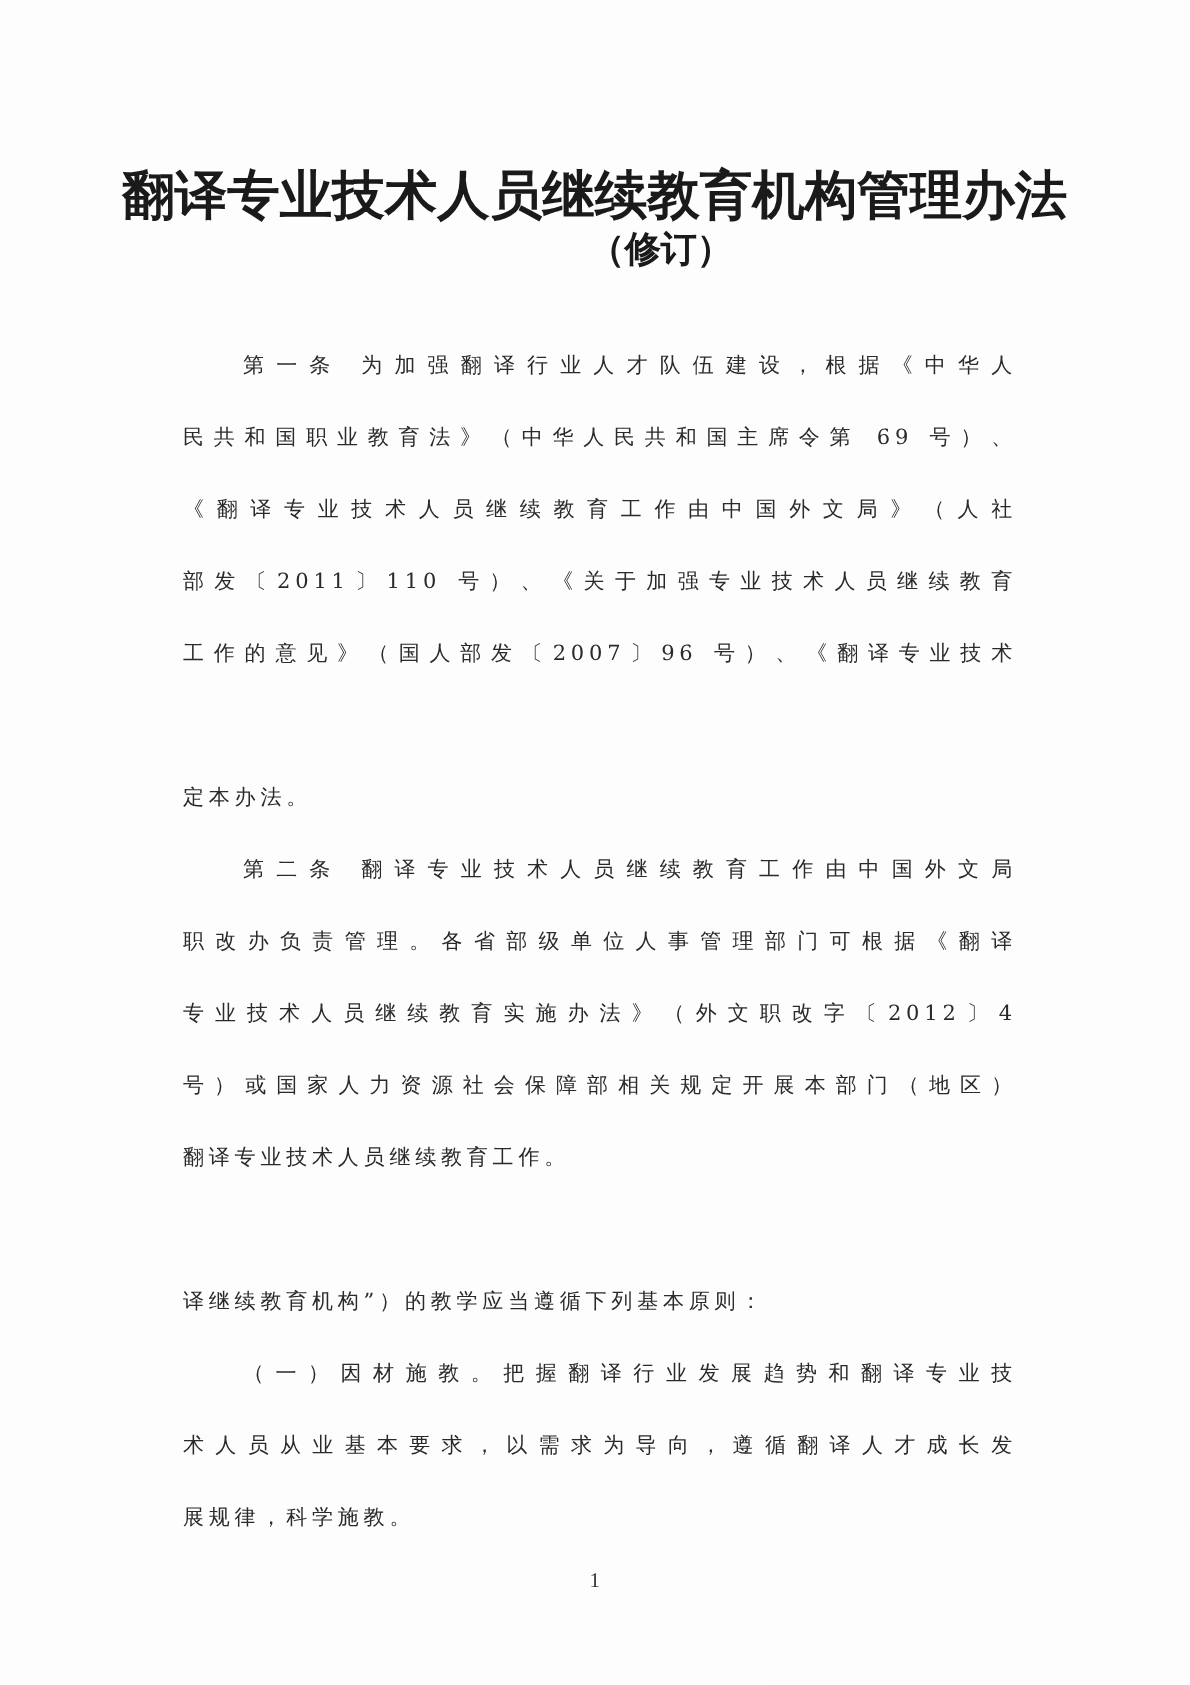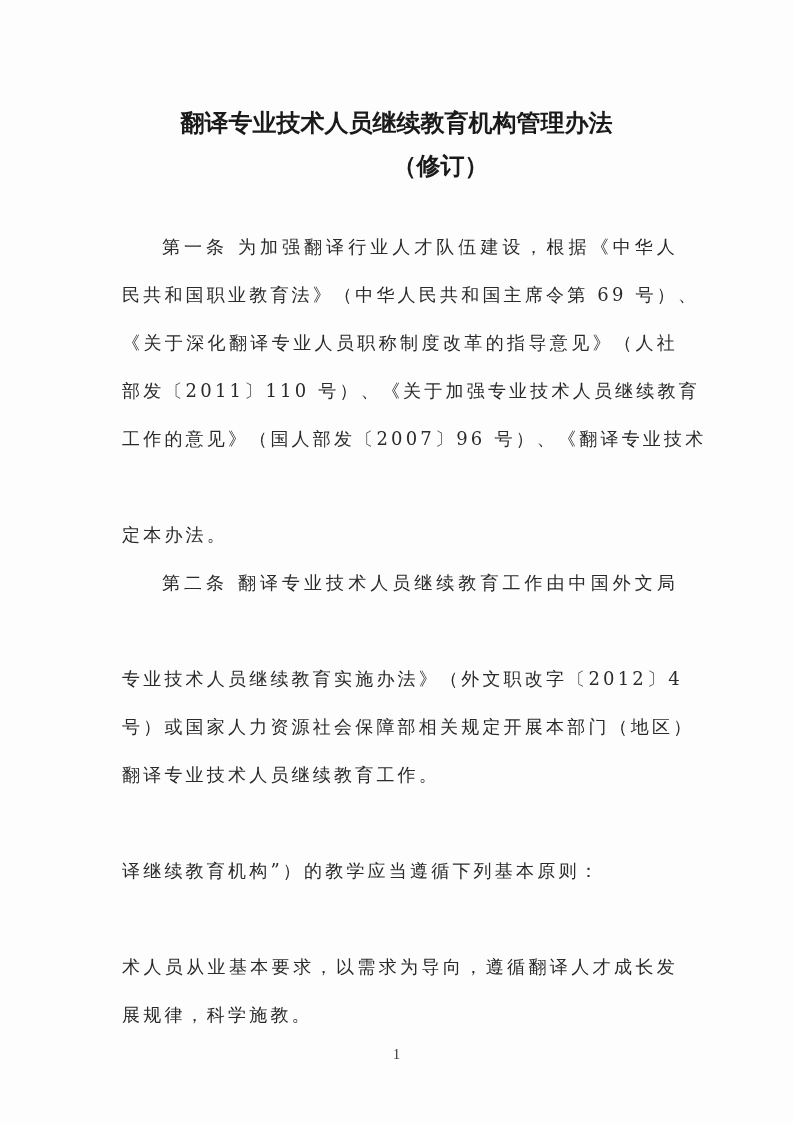--- a/index.html
+++ b/index.html
@@ -1,47 +1,49 @@
 <!DOCTYPE html>
 <html><head>
 <meta charset="utf-8">
 <style>
   html, body { margin: 0; padding: 0; background: #ffffff; }
   body { width: 793px; height: 1123px; position: relative; overflow: hidden; }
   .page { position: absolute; left: 0; top: 0; width: 793px; height: 1123px; background: #fdfdfd; }
   .title { position: absolute; left: 0; width: 793px; text-align: center;
     font-family: "DejaVu Serif", "Liberation Serif", serif; font-weight: bold; color: #1a1a1a; }
-  .t1 { top: 107px; font-size: 24px; letter-spacing: 0px; }
+  .t1 { top: 107px; font-size: 35px; letter-spacing: 0px; }
   .t2 { top: 150px; font-size: 24px; margin-left: 44px; }
   .line { position: absolute; left: 122px; width: 556px; height: 30px;
-    font-family: "DejaVu Serif", "Liberation Serif", serif; font-size: 18px; color: #2a2a2a;
+    font-family: "DejaVu Serif", "Liberation Serif", serif; font-size: 14px; color: #2a2a2a;
     white-space: nowrap; letter-spacing: 3.2px; text-align: justify; text-align-last: justify; }
   .line.indent { left: 162px; width: 516px; }
   .line.last { text-align-last: left; }
   .pagenum { position: absolute; top: 1047px; left: 0; width: 793px; text-align: center;
     font-family: "Liberation Serif", serif; font-size: 14px; color: #333; }
 </style>
 </head>
 <body>
 
 <div class="page">
   <div class="title t1">翻译专业技术人员继续教育机构管理办法</div>
   <div class="title t2">（修订）</div>
 
   <div class="line indent" style="top:235px">第一条 为加强翻译行业人才队伍建设，根据《中华人</div>
   <div class="line" style="top:283px">民共和国职业教育法》（中华人民共和国主席令第 69 号）、</div>
-  <div class="line" style="top:331px">《关于深化翻译专业人员职称制度改革的指导意见》（人社</div>
+  <div class="line" style="top:331px">《翻译专业技术人员继续教育工作由中国外文局》（人社</div>
   <div class="line" style="top:379px">部发〔2011〕110 号）、《关于加强专业技术人员继续教育</div>
   <div class="line" style="top:427px">工作的意见》（国人部发〔2007〕96 号）、《翻译专业技术</div>
   <div class="line last" style="top:523px">定本办法。</div>
 
   <div class="line indent" style="top:571px">第二条 翻译专业技术人员继续教育工作由中国外文局</div>
+  <div class="line" style="top:619px">职改办负责管理。各省部级单位人事管理部门可根据《翻译</div>
   <div class="line" style="top:667px">专业技术人员继续教育实施办法》（外文职改字〔2012〕4</div>
   <div class="line" style="top:715px">号）或国家人力资源社会保障部相关规定开展本部门（地区）</div>
   <div class="line last" style="top:763px">翻译专业技术人员继续教育工作。</div>
 
   <div class="line last" style="top:859px">译继续教育机构”）的教学应当遵循下列基本原则：</div>
 
+  <div class="line indent" style="top:907px">（一）因材施教。把握翻译行业发展趋势和翻译专业技</div>
   <div class="line" style="top:955px">术人员从业基本要求，以需求为导向，遵循翻译人才成长发</div>
   <div class="line last" style="top:1003px">展规律，科学施教。</div>
 
   <div class="pagenum">1</div>
 </div>
 
 </body></html>

